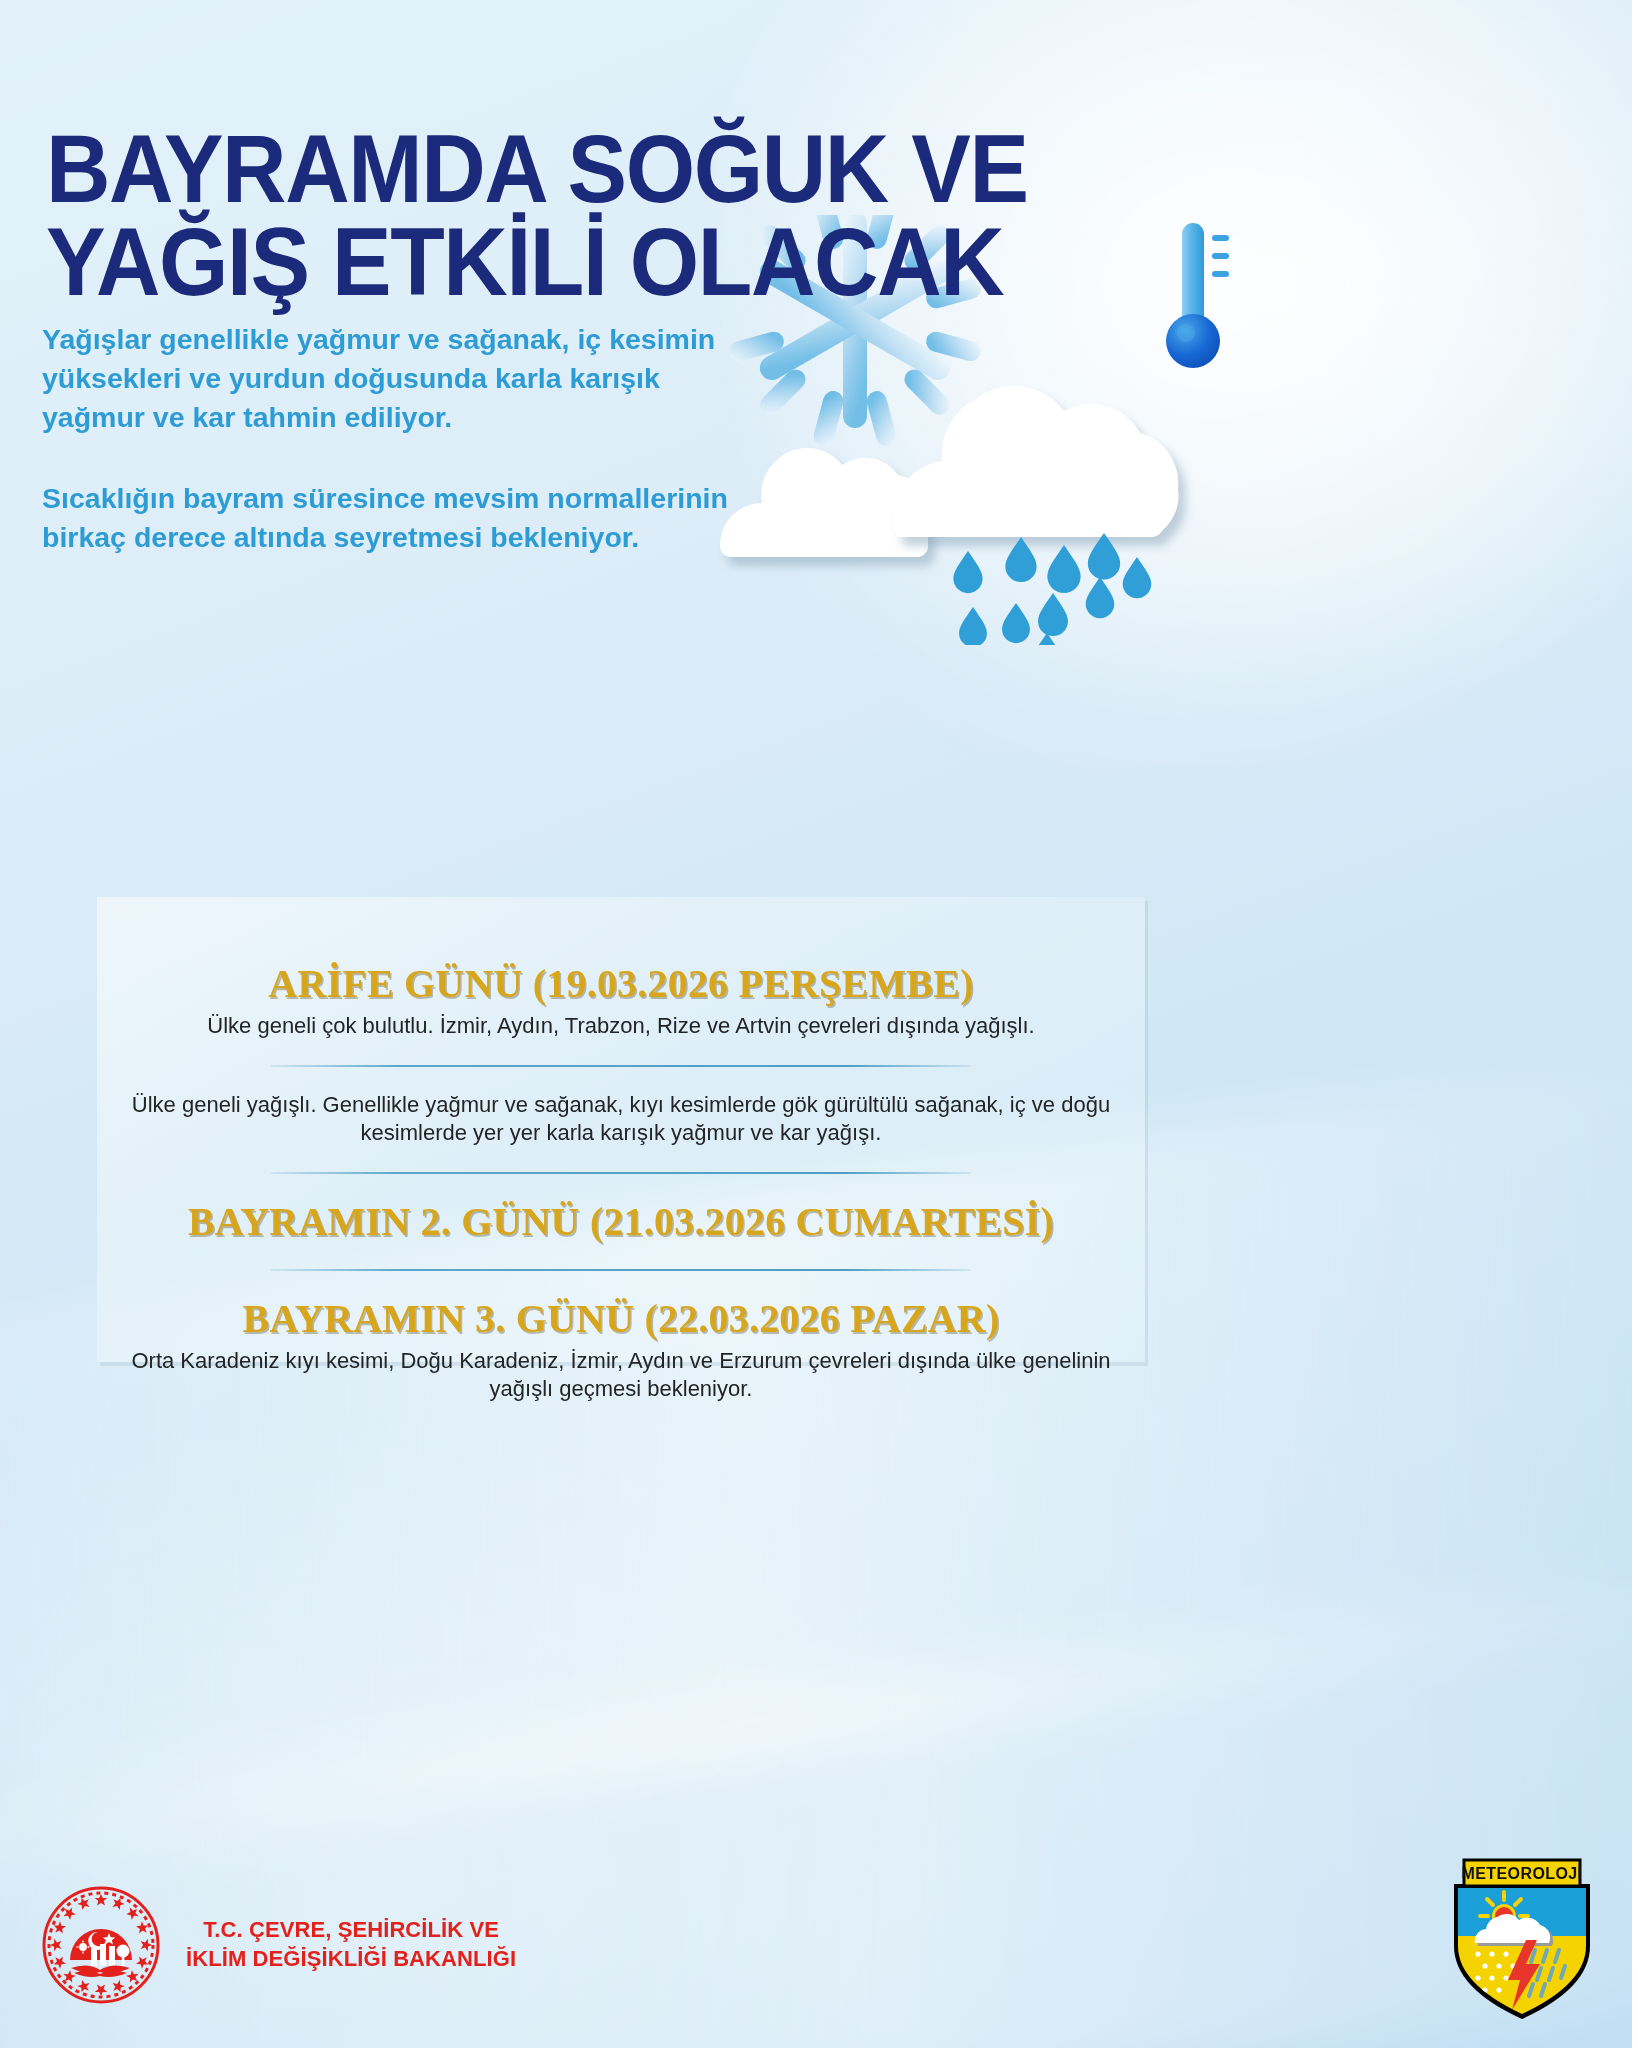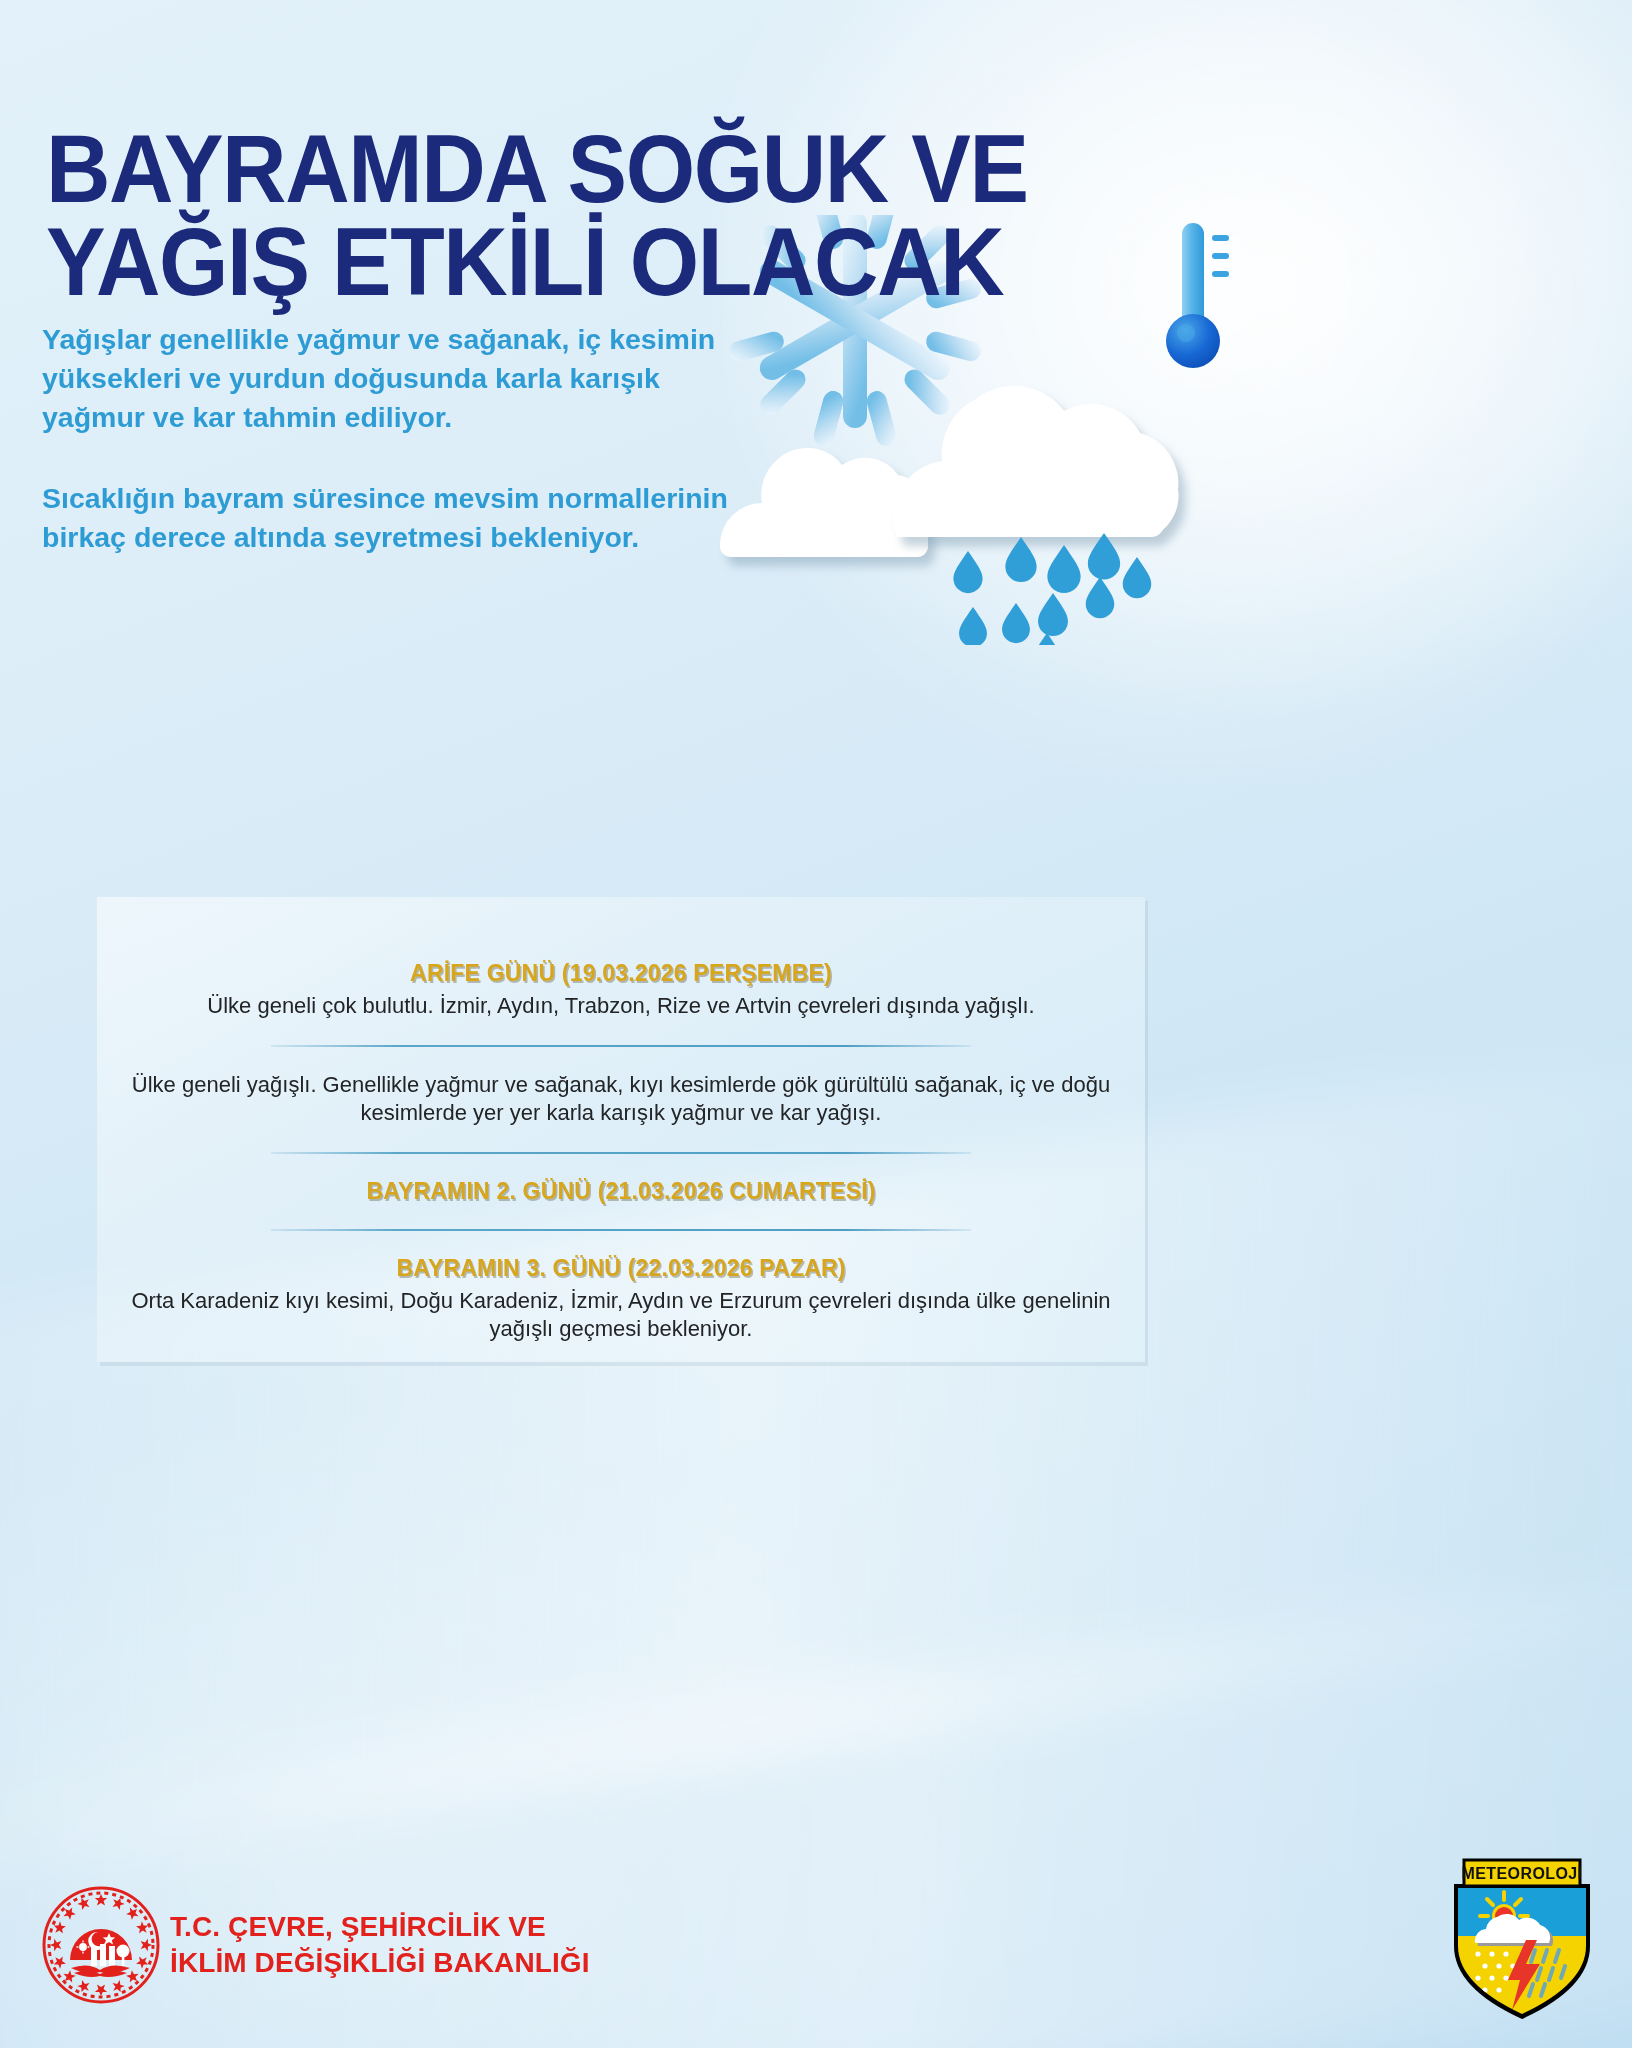--- a/index.html
+++ b/index.html
@@ -119,23 +119,23 @@
   .days {
     position: absolute;
     left: 97px;
     top: 960px;
     width: 1048px;
     z-index: 7;
     text-align: center;
   }
   .day-block { padding: 0 4px; }
   .day-title {
-    font-family: Liberation Sans, sans-serif;
+    font-family: Liberation Serif, serif;
     font-weight: 700;
-    font-size: 23px;
+    font-size: 40px;
     letter-spacing: 0.2px;
     color: #d8a61c;
     text-transform: uppercase;
     text-shadow: 1.5px 1.5px 0 rgba(60,50,10,0.30);
     margin: 0 0 5px 0;
     white-space: nowrap;
   }
   .day-text {
     font-size: 22px;
     line-height: 1.30;
@@ -153,26 +153,27 @@
   
   .footer-left {
     position: absolute;
     left: 40px;
     top: 1884px;
     display: flex;
     align-items: center;
     z-index: 8;
   }
   .ministry-text {
-    margin-left: 8px;
+    margin-left: 24px;
     color: #e2211c;
     font-weight: 700;
-    font-size: 28px;
+    font-size: 22px;
     line-height: 1.30;
     letter-spacing: 0.1px;
+    text-align: center;
   }
   .ministry-text span { display: block; white-space: nowrap; }
 
   .footer-right {
     position: absolute;
     left: 1442px;
     top: 1858px;
     z-index: 8;
   }
 </style>

